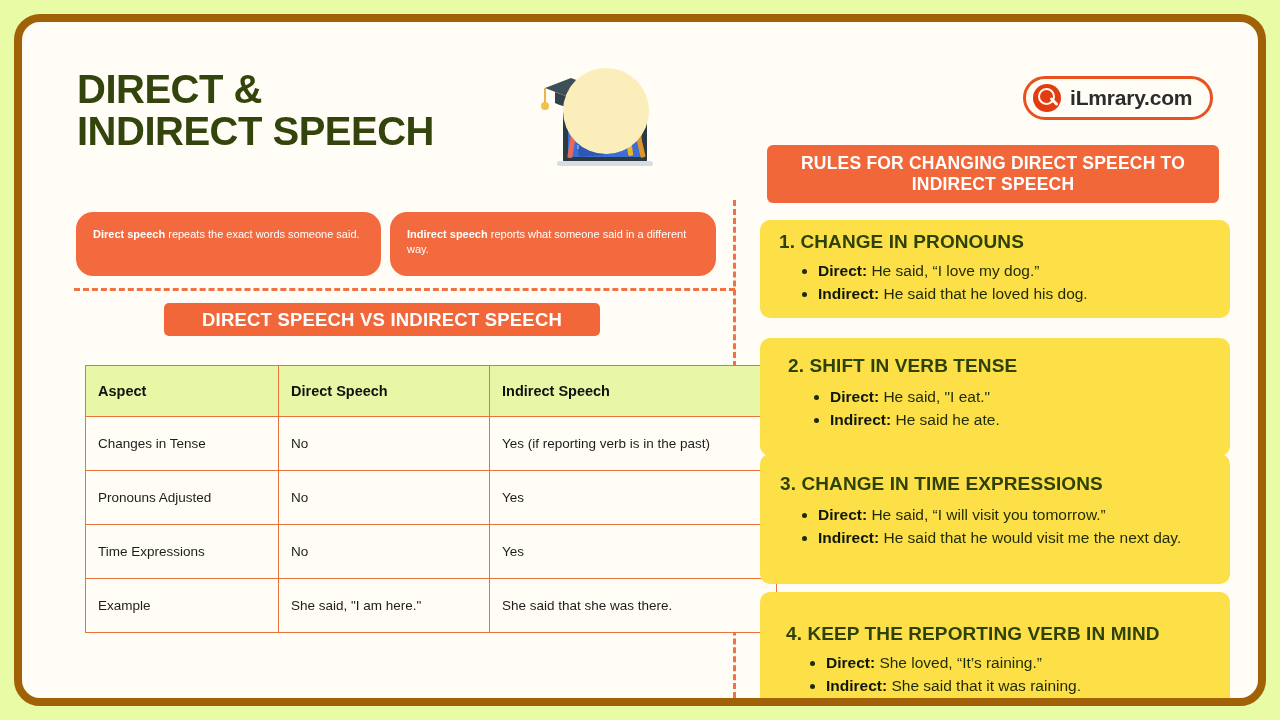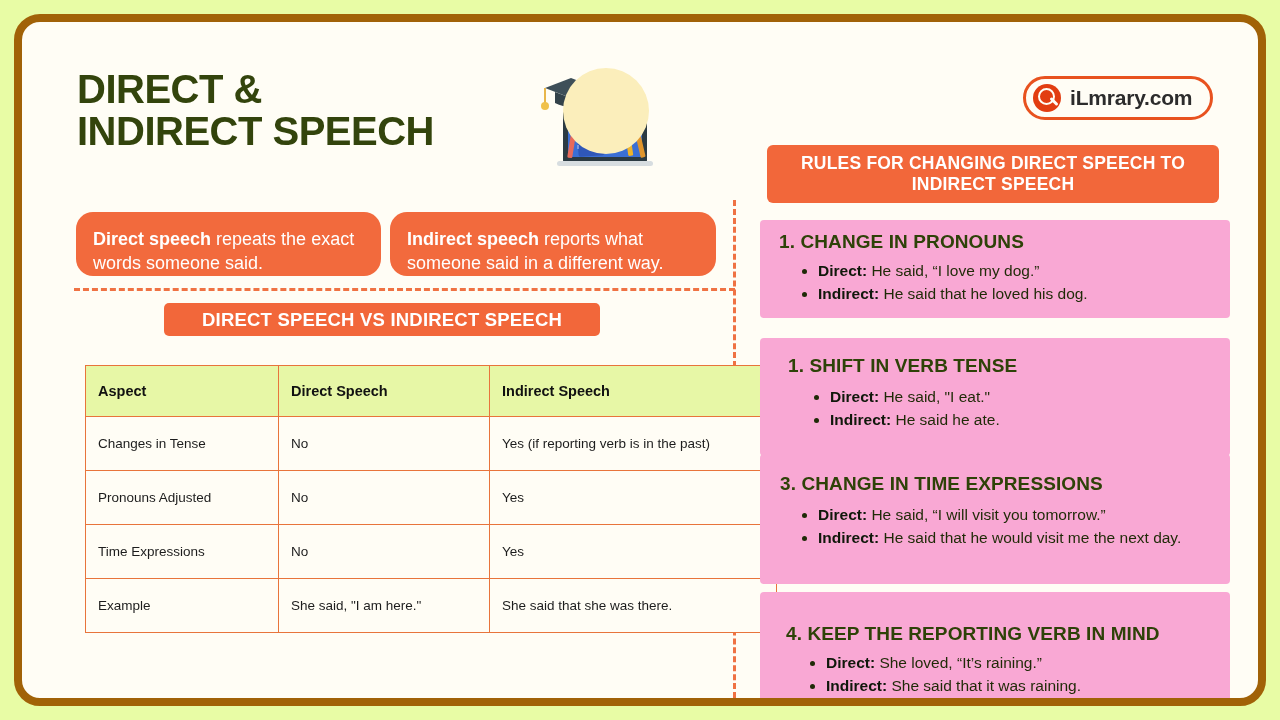--- a/index.html
+++ b/index.html
@@ -50,21 +50,21 @@
   .logo .mag .handle{
     position:absolute;left:16px;top:16px;width:10px;height:3px;
     background:#fffdf5;transform:rotate(45deg);border-radius:2px;
   }
   .logo .logo-text{font-size:21px;font-weight:bold;color:#2c2c2c;letter-spacing:-0.2px;}
 
   
   .pill{
     position:absolute;background:#f26a3d;color:#ffffff;
     border-radius:17px;padding:15px 17px;box-sizing:border-box;
-    font-size:18px;line-height:1.35;
+    font-size:11px;line-height:1.35;
   }
   .pill b{font-weight:bold;}
   #pill-direct{left:54px;top:190px;width:305px;height:64px;}
   #pill-indirect{left:368px;top:190px;width:326px;height:64px;}
 
   
   .hdash{
     position:absolute;left:52px;top:266px;width:661px;height:0;
     border-top:3px dashed #ef7243;
   }
@@ -111,21 +111,21 @@
   
   .rules-banner{
     position:absolute;left:745px;top:123px;width:452px;height:58px;
     background:#f2673a;color:#fff;border-radius:6px;
     display:flex;align-items:center;justify-content:center;text-align:center;
     font-size:17.5px;font-weight:bold;line-height:1.22;letter-spacing:0.2px;
     padding:0 10px;box-sizing:border-box;
   }
   .rule-card{
     position:absolute;left:738px;width:470px;
-    background:#f9a8d4;border-radius:4px;box-sizing:border-box;
+    background:#fde047;border-radius:10px;box-sizing:border-box;
     padding:11px 14px 12px 14px;
   }
   #rule-1{top:198px;height:98px;}
   #rule-2{top:316px;height:118px;}
   #rule-3{top:432px;height:130px;}
   #rule-4{top:570px;height:142px;}
   .rule-title{
     font-size:19px;font-weight:bold;color:#2e4208;
     letter-spacing:0.1px;line-height:1.2;
   }
@@ -268,21 +268,21 @@
 
     <div class="rule-card" id="rule-1">
       <div class="rule-title">1. CHANGE IN PRONOUNS</div>
       <ul class="rule-list">
         <li><b>Direct:</b><span> He said, “I love my dog.”</span></li>
         <li><b>Indirect:</b><span> He said that he loved his dog.</span></li>
       </ul>
     </div>
 
     <div class="rule-card" id="rule-2">
-      <div class="rule-title">1. SHIFT IN VERB TENSE</div>
+      <div class="rule-title">2. SHIFT IN VERB TENSE</div>
       <ul class="rule-list">
         <li><b>Direct:</b><span> He said, "I eat."</span></li>
         <li><b>Indirect:</b><span> He said he ate.</span></li>
       </ul>
     </div>
 
     <div class="rule-card" id="rule-3">
       <div class="rule-title">3. CHANGE IN TIME EXPRESSIONS</div>
       <ul class="rule-list">
         <li><b>Direct:</b><span> He said, “I will visit you tomorrow.”</span></li>

